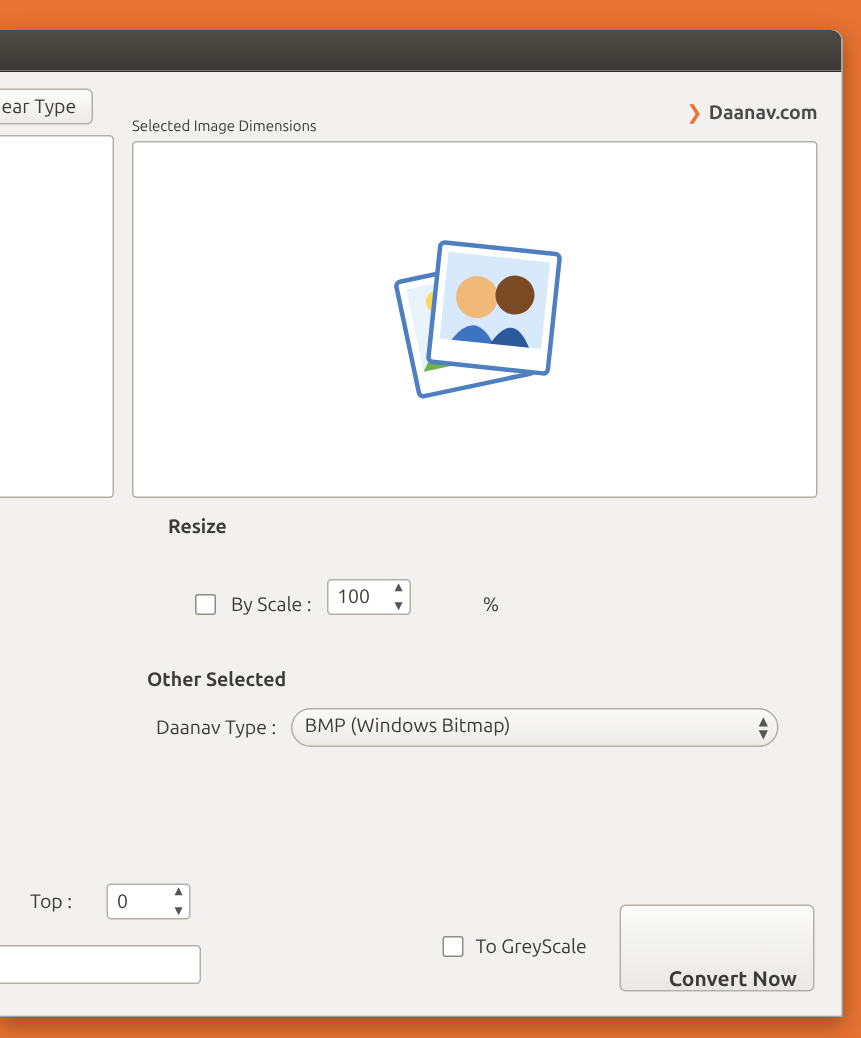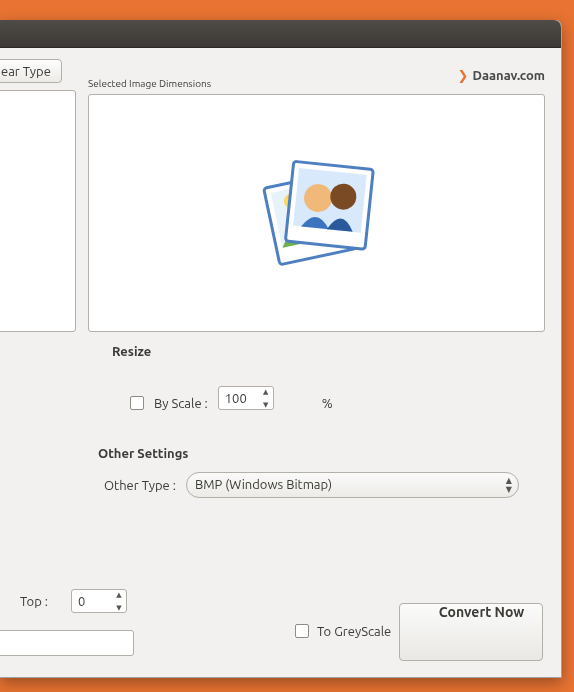--- a/index.html
+++ b/index.html
@@ -72,24 +72,24 @@
 .top-row .spin input { width:56px; }
 
 .bottom-input {
   position:absolute; top:582px; left:-6px; width:140px; height:26px;
   border:1px solid #b3afa9; border-radius:3px; background:#fff;
 }
 
 .grey-row { position:absolute; top:576px; left:254px; display:flex; align-items:center; gap:8px;padding-left:41px; }
 
 .convert-btn {
-  position:absolute; top:555px; right:18px; width:144px; height:58px;
+  position:absolute; top:555px; right:18px; width:130px; height:58px;
   background:linear-gradient(#fbfbfa,#e9e8e4);
   border:1px solid #b3afa9; border-radius:4px;
-  display:flex; align-items:flex-start; justify-content:center;
+  display:flex; align-items:flex-end; justify-content:center;
   font-size:14px; font-weight:bold; color:#3c3b37; cursor:pointer;padding-left:21px;
 }
 </style>
 </head>
 <body>
 
 <div class="window">
   <div class="titlebar"></div>
   <div class="content">
 
@@ -135,24 +135,24 @@
       <span class="spin">
         <input type="text" value="100" style="">
         <span class="updown">
             <span>▲</span>
             <span>▼</span>
           </span>
       </span>
       <span class="pct">%</span>
     </div>
 
-    <div class="other-label">Other Settings</div>
+    <div class="other-label">Other Selected</div>
 
     <div class="imgtype-row">
-      <span class="lbl">Other Type :</span>
+      <span class="lbl">Daanav Type :</span>
       <div class="combo">
         <span>BMP (Windows Bitmap)</span>
         <span class="caret">▲<br>▼</span>
       </div>
     </div>
 
     <div class="top-row">
       <span>Top :</span>
       <span class="spin">
         <input type="text" value="0" style="">

